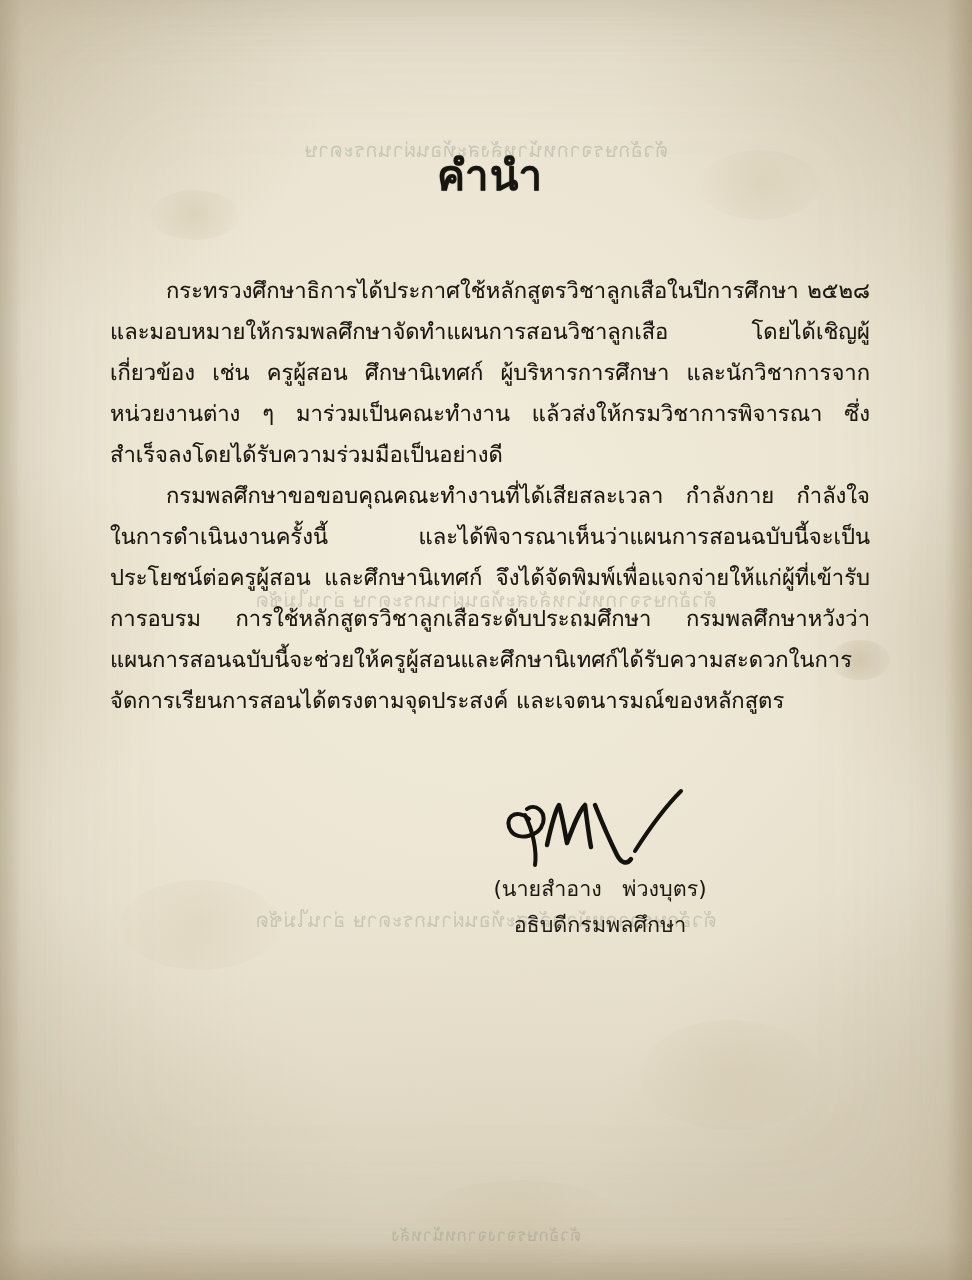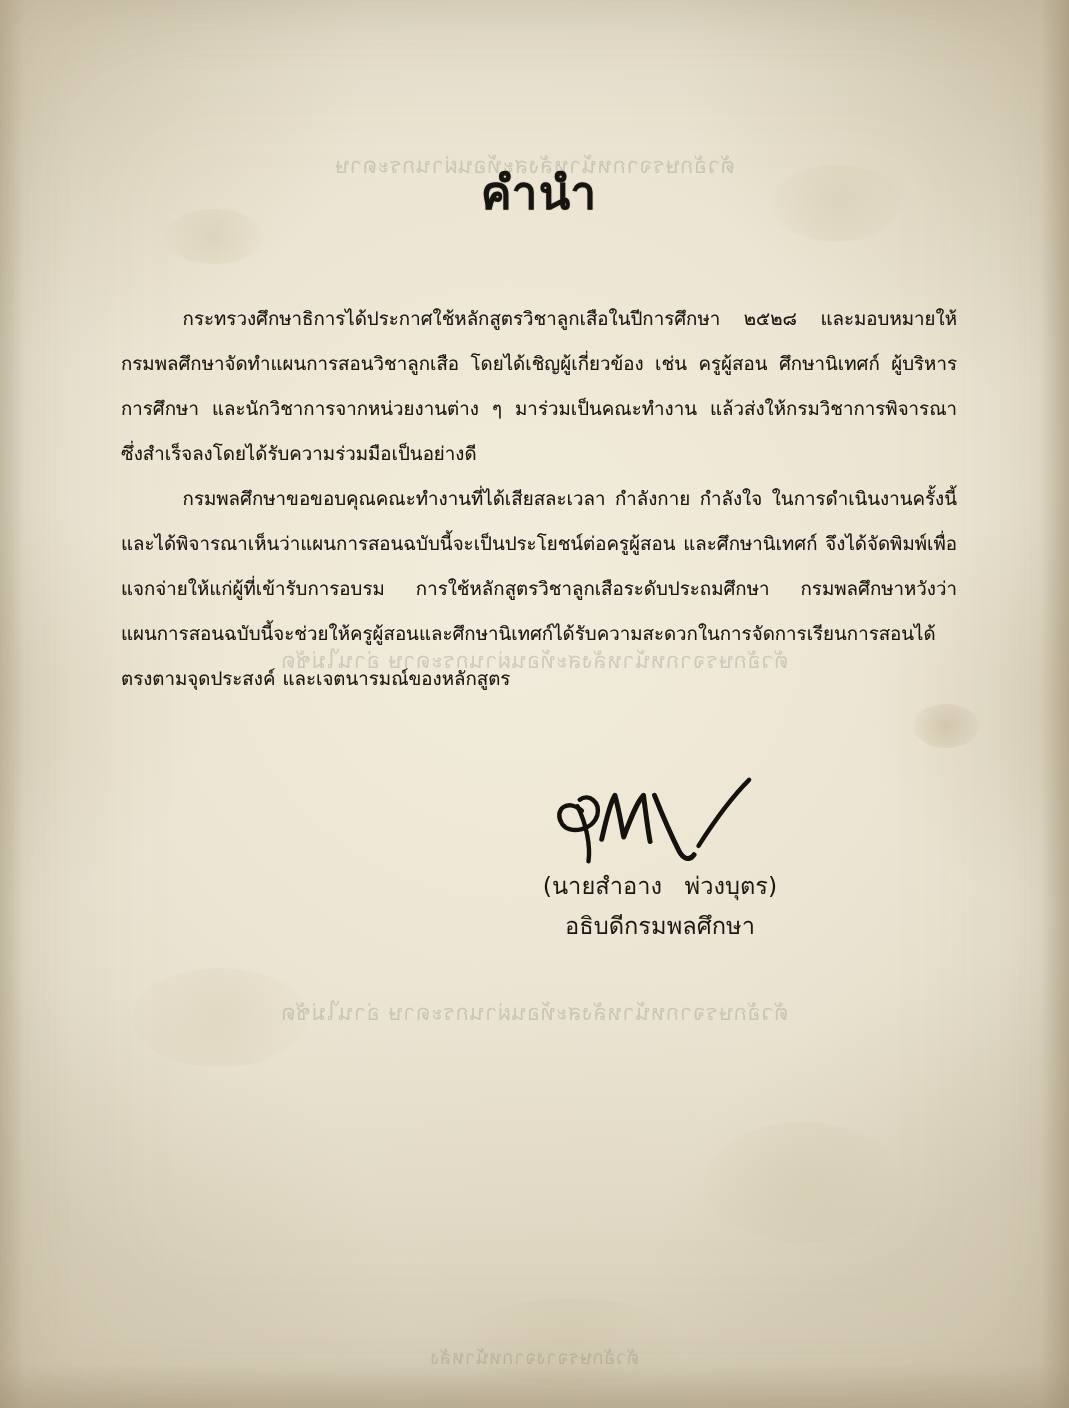--- a/index.html
+++ b/index.html
@@ -86,21 +86,21 @@
     text-align: center;
     font-size: 42px;
     font-weight: 700;
     letter-spacing: 1px;
     color: #17150f;
     text-shadow: 0 0 1px rgba(30,26,18,0.45);
   }
 
   .body-text {
     margin-top: 62px;
-    font-size: 17px;
+    font-size: 22px;
     line-height: 41px;
     color: #1b1812;
     text-align: justify;
     text-justify: inter-word;
     word-spacing: 1px;
     text-shadow: 0 0 0.6px rgba(28,24,16,0.4);
   }
   .body-text p {
     margin: 0;
     text-indent: 56px;

